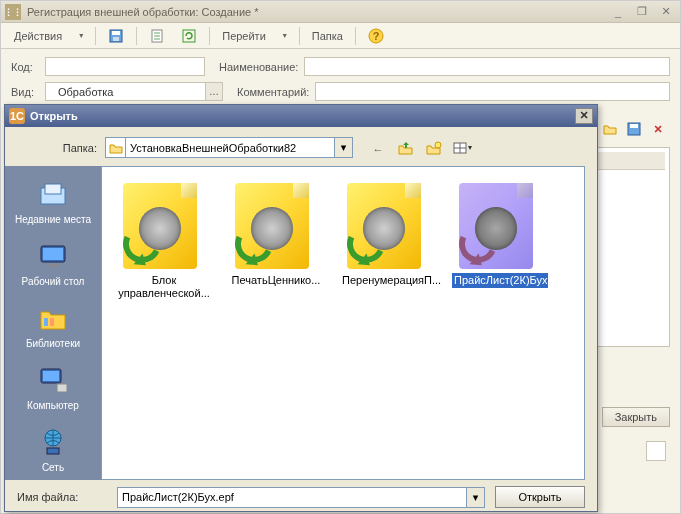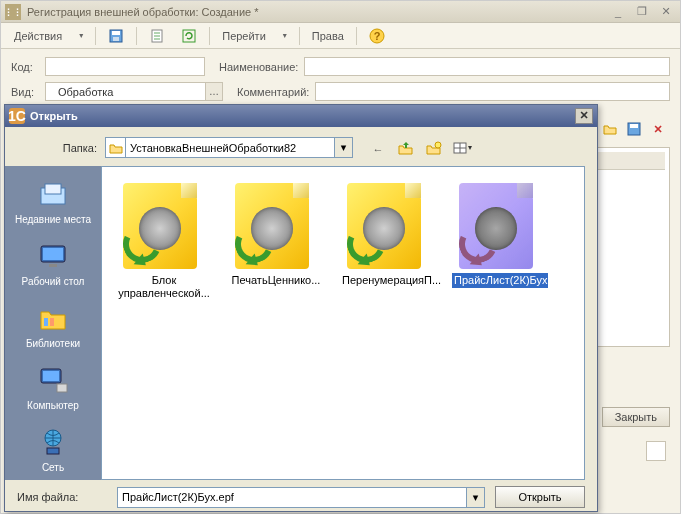--- a/index.html
+++ b/index.html
@@ -34,21 +34,21 @@
 .list-header{ background:#ede9dd; padding:3px 5px; font-size:10px; color:#666; border-bottom:1px solid #d0ccbd;}
 
 .footer-btns{ position:absolute; right:10px; bottom:86px; display:flex; gap:6px;}
 .btn { padding:3px 12px; border:1px solid #b5af9e; background:linear-gradient(#f6f3ea,#e4dfd0); color:#444; cursor:pointer; min-width:60px; text-align:center;}
 
 .bottom-right-square{position:absolute; right:14px; bottom:52px; width:20px; height:20px; border:1px solid #c9c3b2; background:#fff;}
 
 
 .dialog { position:absolute; left:3px; top:103px; width:594px; height:408px; background:#ece9d8; border:1px solid #5a6a8a; box-shadow:2px 2px 6px rgba(0,0,0,0.3); }
 .dlg-title { height:22px; background:linear-gradient(#7a8ab0,#4a5e8f); color:#fff; display:flex; align-items:center; padding:0 4px; font-weight:bold;}
-.dlg-title .dlg-icon{ width:16px; height:16px; background:#d94; border-radius:3px; margin-right:5px; display:flex;align-items:center;justify-content:center; color:#fff; font-size:14px; font-weight:bold;}
+.dlg-title .dlg-icon{ width:16px; height:16px; background:#d94; border-radius:3px; margin-right:5px; display:flex;align-items:center;justify-content:center; color:#fff; font-size:11px; font-weight:bold;}
 .dlg-close{ width:18px; height:16px; background:#d8d5c7; color:#333; border:1px solid #888; margin-left:auto; text-align:center; line-height:13px; cursor:pointer; font-family:Arial;}
 
 .dlg-body{ display:flex; flex-direction:column; height:calc(100% - 22px);}
 .dlg-top-row{ display:flex; align-items:center; padding:10px 12px 8px; gap:8px;}
 .dlg-top-row .lbl{ color:#333; width:80px; text-align:right;}
 .folder-combo{ flex:0 0 248px; display:flex;}
 .folder-combo input{ flex:1; border:1px solid #7f9db9; height:21px; padding:0 4px;}
 .folder-combo .dd{ width:18px; height:21px; border:1px solid #7f9db9; border-left:none; background:#ece9d8; text-align:center; line-height:18px; cursor:pointer;}
 .nav-icons{ display:flex; gap:6px; margin-left:6px;}
 .nav-ic{ width:22px; height:20px; display:flex; align-items:center; justify-content:center; cursor:pointer; border:1px solid transparent;}
@@ -133,21 +133,21 @@
           </svg>
     </span>
       </div>
     <div class="tb-sep"></div>
     <div class="tb-btn">
         <span>Перейти</span>
         <span class="dd-arrow">▾</span>
       </div>
     <div class="tb-sep"></div>
     <div class="tb-btn">
-        <span>Права</span>
+        <span>Папка</span>
       </div>
     <div class="tb-sep"></div>
     <div class="tb-btn">
         <span class="tb-icon">
       <svg width="16" height="16">
             <circle cx="8" cy="8" r="7" fill="#ffd24a" stroke="#cc9a00"></circle>
             <text x="8" y="12" text-anchor="middle" font-size="11" fill="#996600" font-weight="bold">?</text>
           </svg>
     </span>
       </div>

